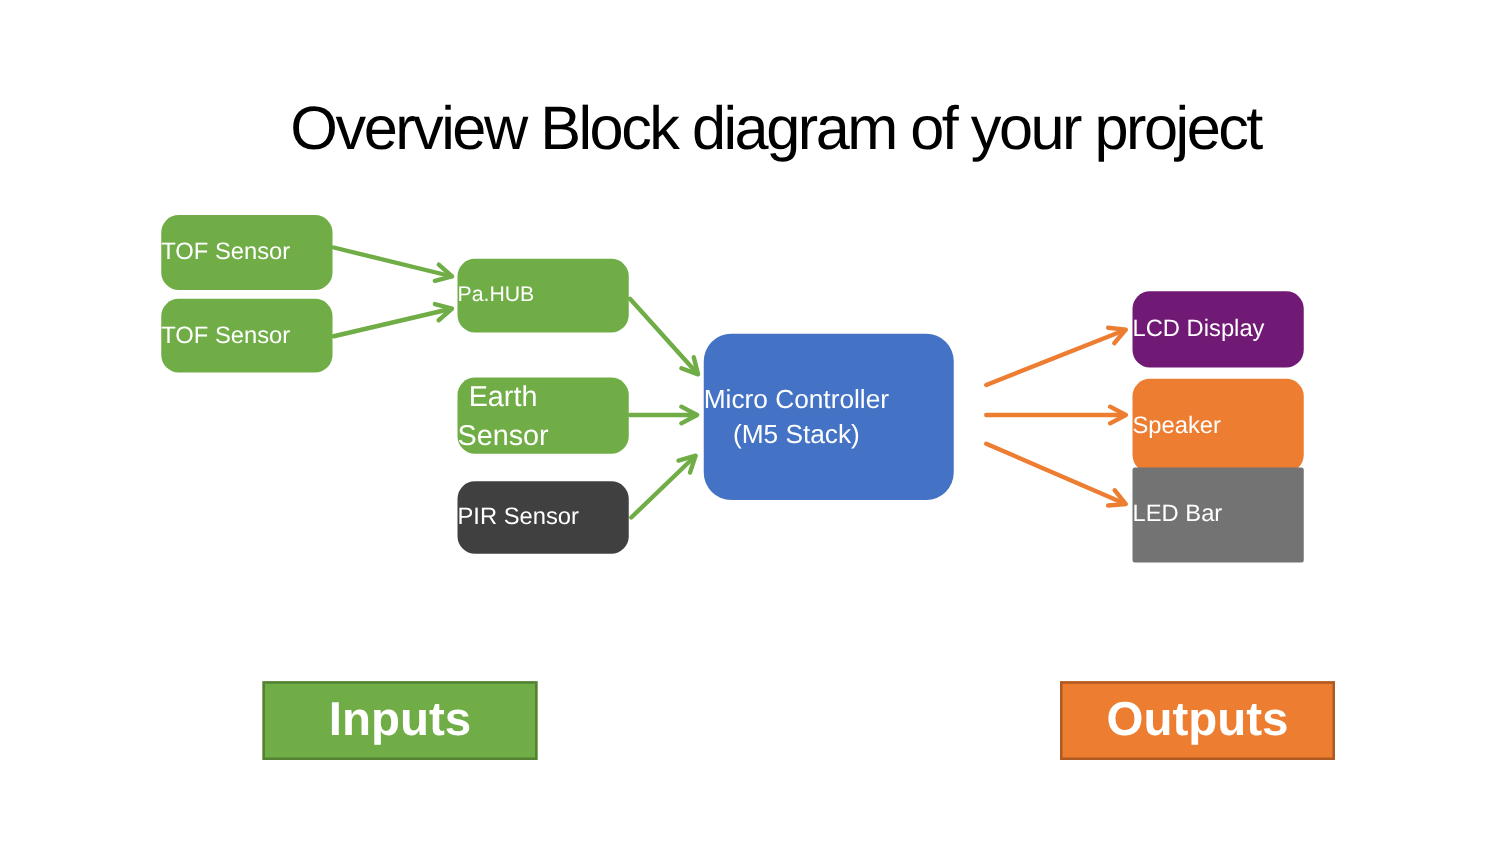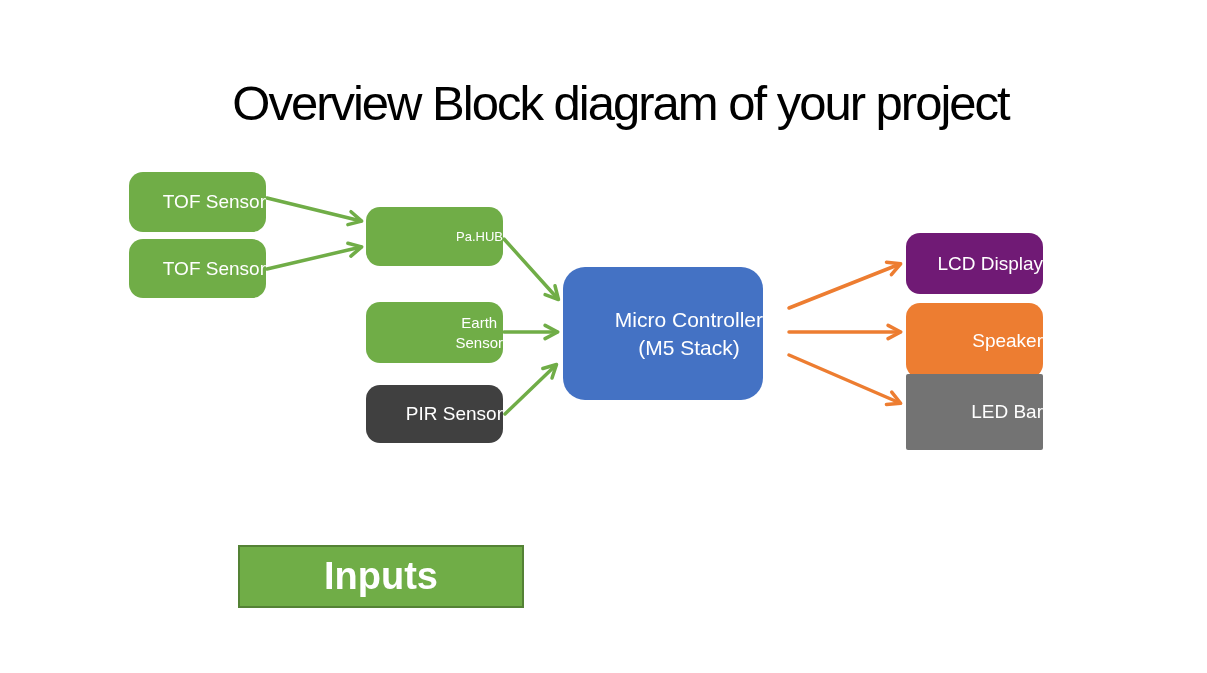--- a/index.html
+++ b/index.html
@@ -24,50 +24,49 @@
     text-align: center;
     font-size: 49px;
     font-weight: 400;
     letter-spacing: -2px;
     color: #000000;
   }
   .node {
     position: absolute;
     display: flex;
     align-items: center;
-    justify-content: flex-end;
+    justify-content: flex-start;
     box-sizing: border-box;
     color: #ffffff;
   }
   .node span {
     white-space: pre-line;
     text-align: center;
     line-height: 1.32;
   }
   .arrow-layer {
     position: absolute;
     left: 0;
     top: 0;
     width: 1207px;
     height: 673px;
     pointer-events: none;
   }
   .legend-badge {
     position: absolute;
     top: 545px;
-    width: 286px;
+    width: 220px;
     height: 63px;
     display: flex;
     align-items: center;
     justify-content: center;
     box-sizing: border-box;
     color: #ffffff;
     font-size: 38px;
     font-weight: 700;
-    margin-left: 28px;
   }
   .legend-inputs {
     left: 210px;
     background: #70AD47;
     border: 2px solid #548235;
   }
   .legend-outputs {
     left: 848px;
     background: #ED7D31;
     border: 2px solid #AE5A21;
@@ -99,24 +98,24 @@
       <line x1="789" y1="355" x2="900" y2="403" stroke="#ED7D31" stroke-width="3.5" stroke-linecap="round" marker-end="url(#arrow-orange)"></line>
     </svg>
 
   <div id="nodes">
       <div class="node" style="left: 129px; top: 172px; width: 137px; height: 60px; border-radius: 14px; background: rgb(112, 173, 71); font-size: 19px; color: rgb(255, 255, 255);">
         <span>TOF Sensor</span>
       </div>
       <div class="node" style="left: 129px; top: 239px; width: 137px; height: 59px; border-radius: 14px; background: rgb(112, 173, 71); font-size: 19px; color: rgb(255, 255, 255);">
         <span>TOF Sensor</span>
       </div>
-      <div class="node" style="left: 366px; top: 207px; width: 137px; height: 59px; border-radius: 14px; background: rgb(112, 173, 71); font-size: 13px; color: rgb(255, 255, 255);">
+      <div class="node" style="left: 366px; top: 207px; width: 137px; height: 59px; border-radius: 14px; background: rgb(112, 173, 71); font-size: 17px; color: rgb(255, 255, 255);">
         <span>Pa.HUB</span>
       </div>
-      <div class="node" style="left: 366px; top: 302px; width: 137px; height: 61px; border-radius: 14px; background: rgb(112, 173, 71); font-size: 15px; color: rgb(255, 255, 255);">
+      <div class="node" style="left: 366px; top: 302px; width: 137px; height: 61px; border-radius: 14px; background: rgb(112, 173, 71); font-size: 23px; color: rgb(255, 255, 255);">
         <span>Earth
 Sensor</span>
       </div>
       <div class="node" style="left: 366px; top: 385px; width: 137px; height: 58px; border-radius: 14px; background: #404040; font-size: 19px; color: rgb(255, 255, 255);">
         <span>PIR Sensor</span>
       </div>
       <div class="node" style="left: 563px; top: 267px; width: 200px; height: 133px; border-radius: 22px; background: rgb(68, 114, 196); font-size: 21px; color: rgb(255, 255, 255);">
         <span>Micro Controller
 (M5 Stack)</span>
       </div>
@@ -127,14 +126,17 @@
         <span>Speaker</span>
       </div>
       <div class="node" style="left: 906px; top: 374px; width: 137px; height: 76px; border-radius: 2px; background: #737373; font-size: 19px; color: rgb(255, 255, 255);">
         <span>LED Bar</span>
       </div>
     </div>
 
   <div class="legend-badge legend-inputs">
     <span>Inputs</span>
   </div>
+  <div class="legend-badge legend-outputs">
+    <span>Outputs</span>
+  </div>
 
 </div>
 
 </body></html>

